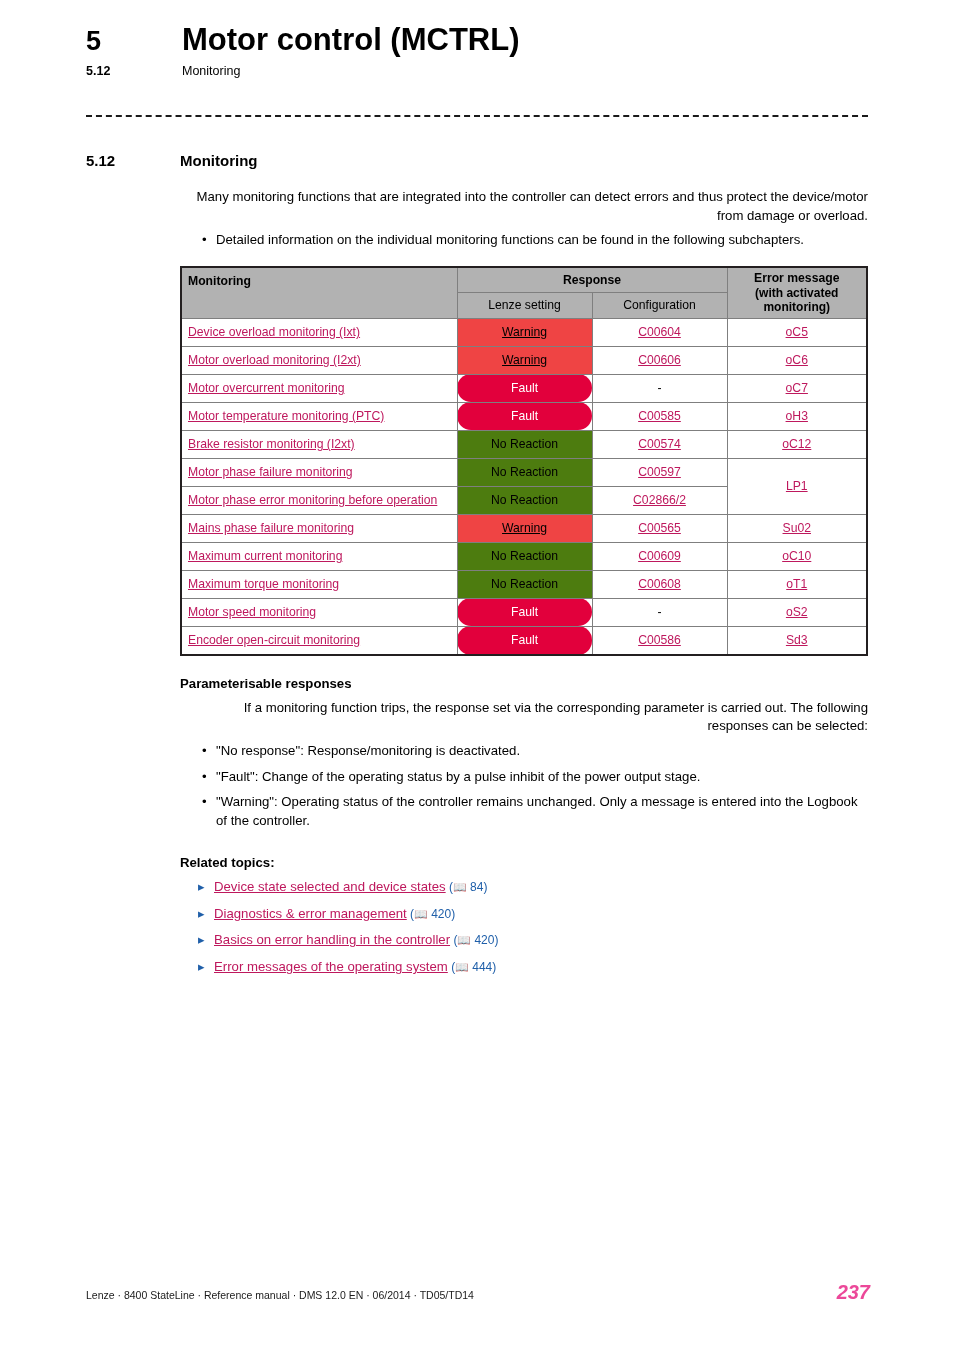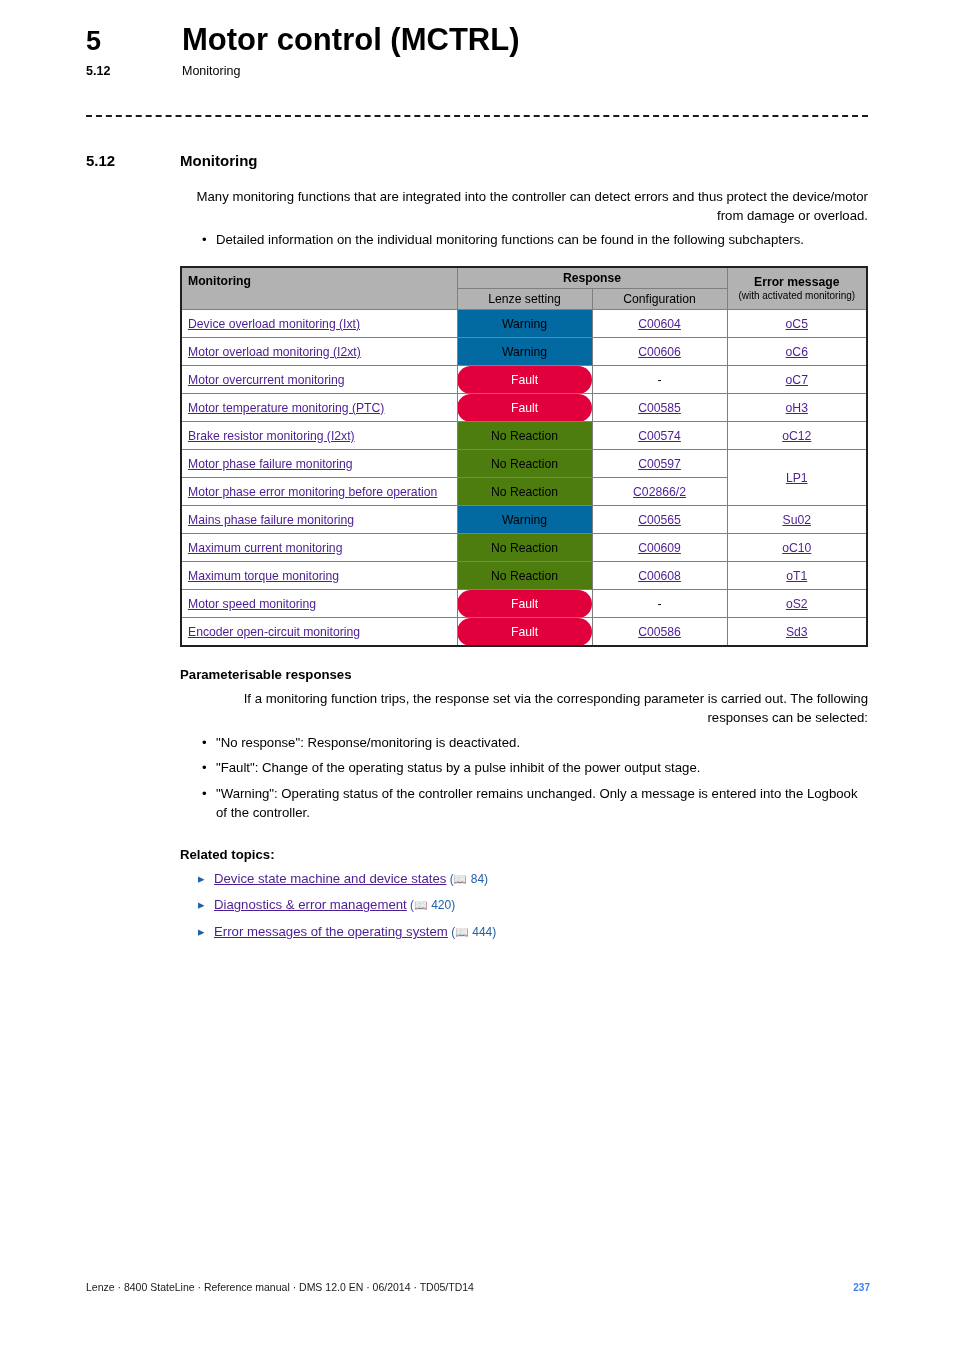--- a/index.html
+++ b/index.html
@@ -144,55 +144,56 @@
     padding-top: 6px;
   }
   th.sub {
     background: #b2b2b2;
     font-weight: 400;
     font-size: 11px;
     text-align: center;
   }
   th.hdr .hdr-note {
     display: block;
-    font-weight: 400;
-    font-size: 10px;
+    font-weight: 700;
+    font-size: 12px;
     line-height: 1.18;
     margin-top: 1px;
   }
 
   td.name-cell {
     text-align: left;
     height: 21px;
   }
   td.resp-cell {
     text-align: center;
     font-size: 12.4px;
   }
   td.config-cell,
   td.error-cell {
     text-align: center;
   }
 
   .resp-warning {
-    background: #0369a1;
+    background: #ef4444;
     color: #000000;
+    text-decoration: underline;
   }
   .resp-fault {
     background: #e2003c;
     color: #ffffff;
     border-radius: 14px;
   }
   .resp-none {
     background: #4d7c0f;
     color: #000000;
   }
 
   a.doclink, .doclink {
-    color: #4c1d95;
+    color: #be185d;
     text-decoration: underline;
     cursor: pointer;
   }
   .plain {
     color: #000000;
     text-decoration: none;
   }
 
   
   .subhead {
@@ -244,23 +245,24 @@
     width: 784px;
     display: flex;
     align-items: baseline;
     justify-content: space-between;
   }
   .footer-text {
     font-size: 10.5px;
     color: #1a1a1a;
   }
   .footer-page {
-    font-size: 10px;
-    font-weight: 700;
-    color: #3b82f6;
+    font-size: 20px;
+    font-weight: 700;
+    color: #ec4899;
+    font-style: italic;
   }
 </style>
 </head>
 <body>
 
 <div class="page-header">
   <div class="chapter-line">
     <span class="chapter-num">5</span>
     <span class="chapter-title">Motor control (MCTRL)</span>
   </div>
@@ -383,22 +385,23 @@
   <div class="subhead">Parameterisable responses</div>
   <p class="para">If a monitoring function trips, the response set via the corresponding parameter is carried out. The following responses can be selected:</p>
   <ul class="bullets">
     <li>"No response": Response/monitoring is deactivated.</li>
     <li>"Fault": Change of the operating status by a pulse inhibit of the power output stage.</li>
     <li>"Warning": Operating status of the controller remains unchanged. Only a message is entered into the Logbook of the controller.</li>
   </ul>
 
   <div class="subhead tight">Related topics:</div>
   <ul class="related" id="related-list">
-      <li><a class="doclink">Device state machine and device states</a><span class="pageref"> (<span class="book-icon">📖</span><span> 84</span>)</span></li>
+      <li><a class="doclink">Device state selected and device states</a><span class="pageref"> (<span class="book-icon">📖</span><span> 84</span>)</span></li>
       <li><a class="doclink">Diagnostics &amp; error management</a><span class="pageref"> (<span class="book-icon">📖</span><span> 420</span>)</span></li>
+      <li><a class="doclink">Basics on error handling in the controller</a><span class="pageref"> (<span class="book-icon">📖</span><span> 420</span>)</span></li>
       <li><a class="doclink">Error messages of the operating system</a><span class="pageref"> (<span class="book-icon">📖</span><span> 444</span>)</span></li>
     </ul>
 
 </div>
 
 <div class="footer">
   <span class="footer-text">Lenze · 8400 StateLine · Reference manual · DMS 12.0 EN · 06/2014 · TD05/TD14</span>
   <span class="footer-page">237</span>
 </div>
 

